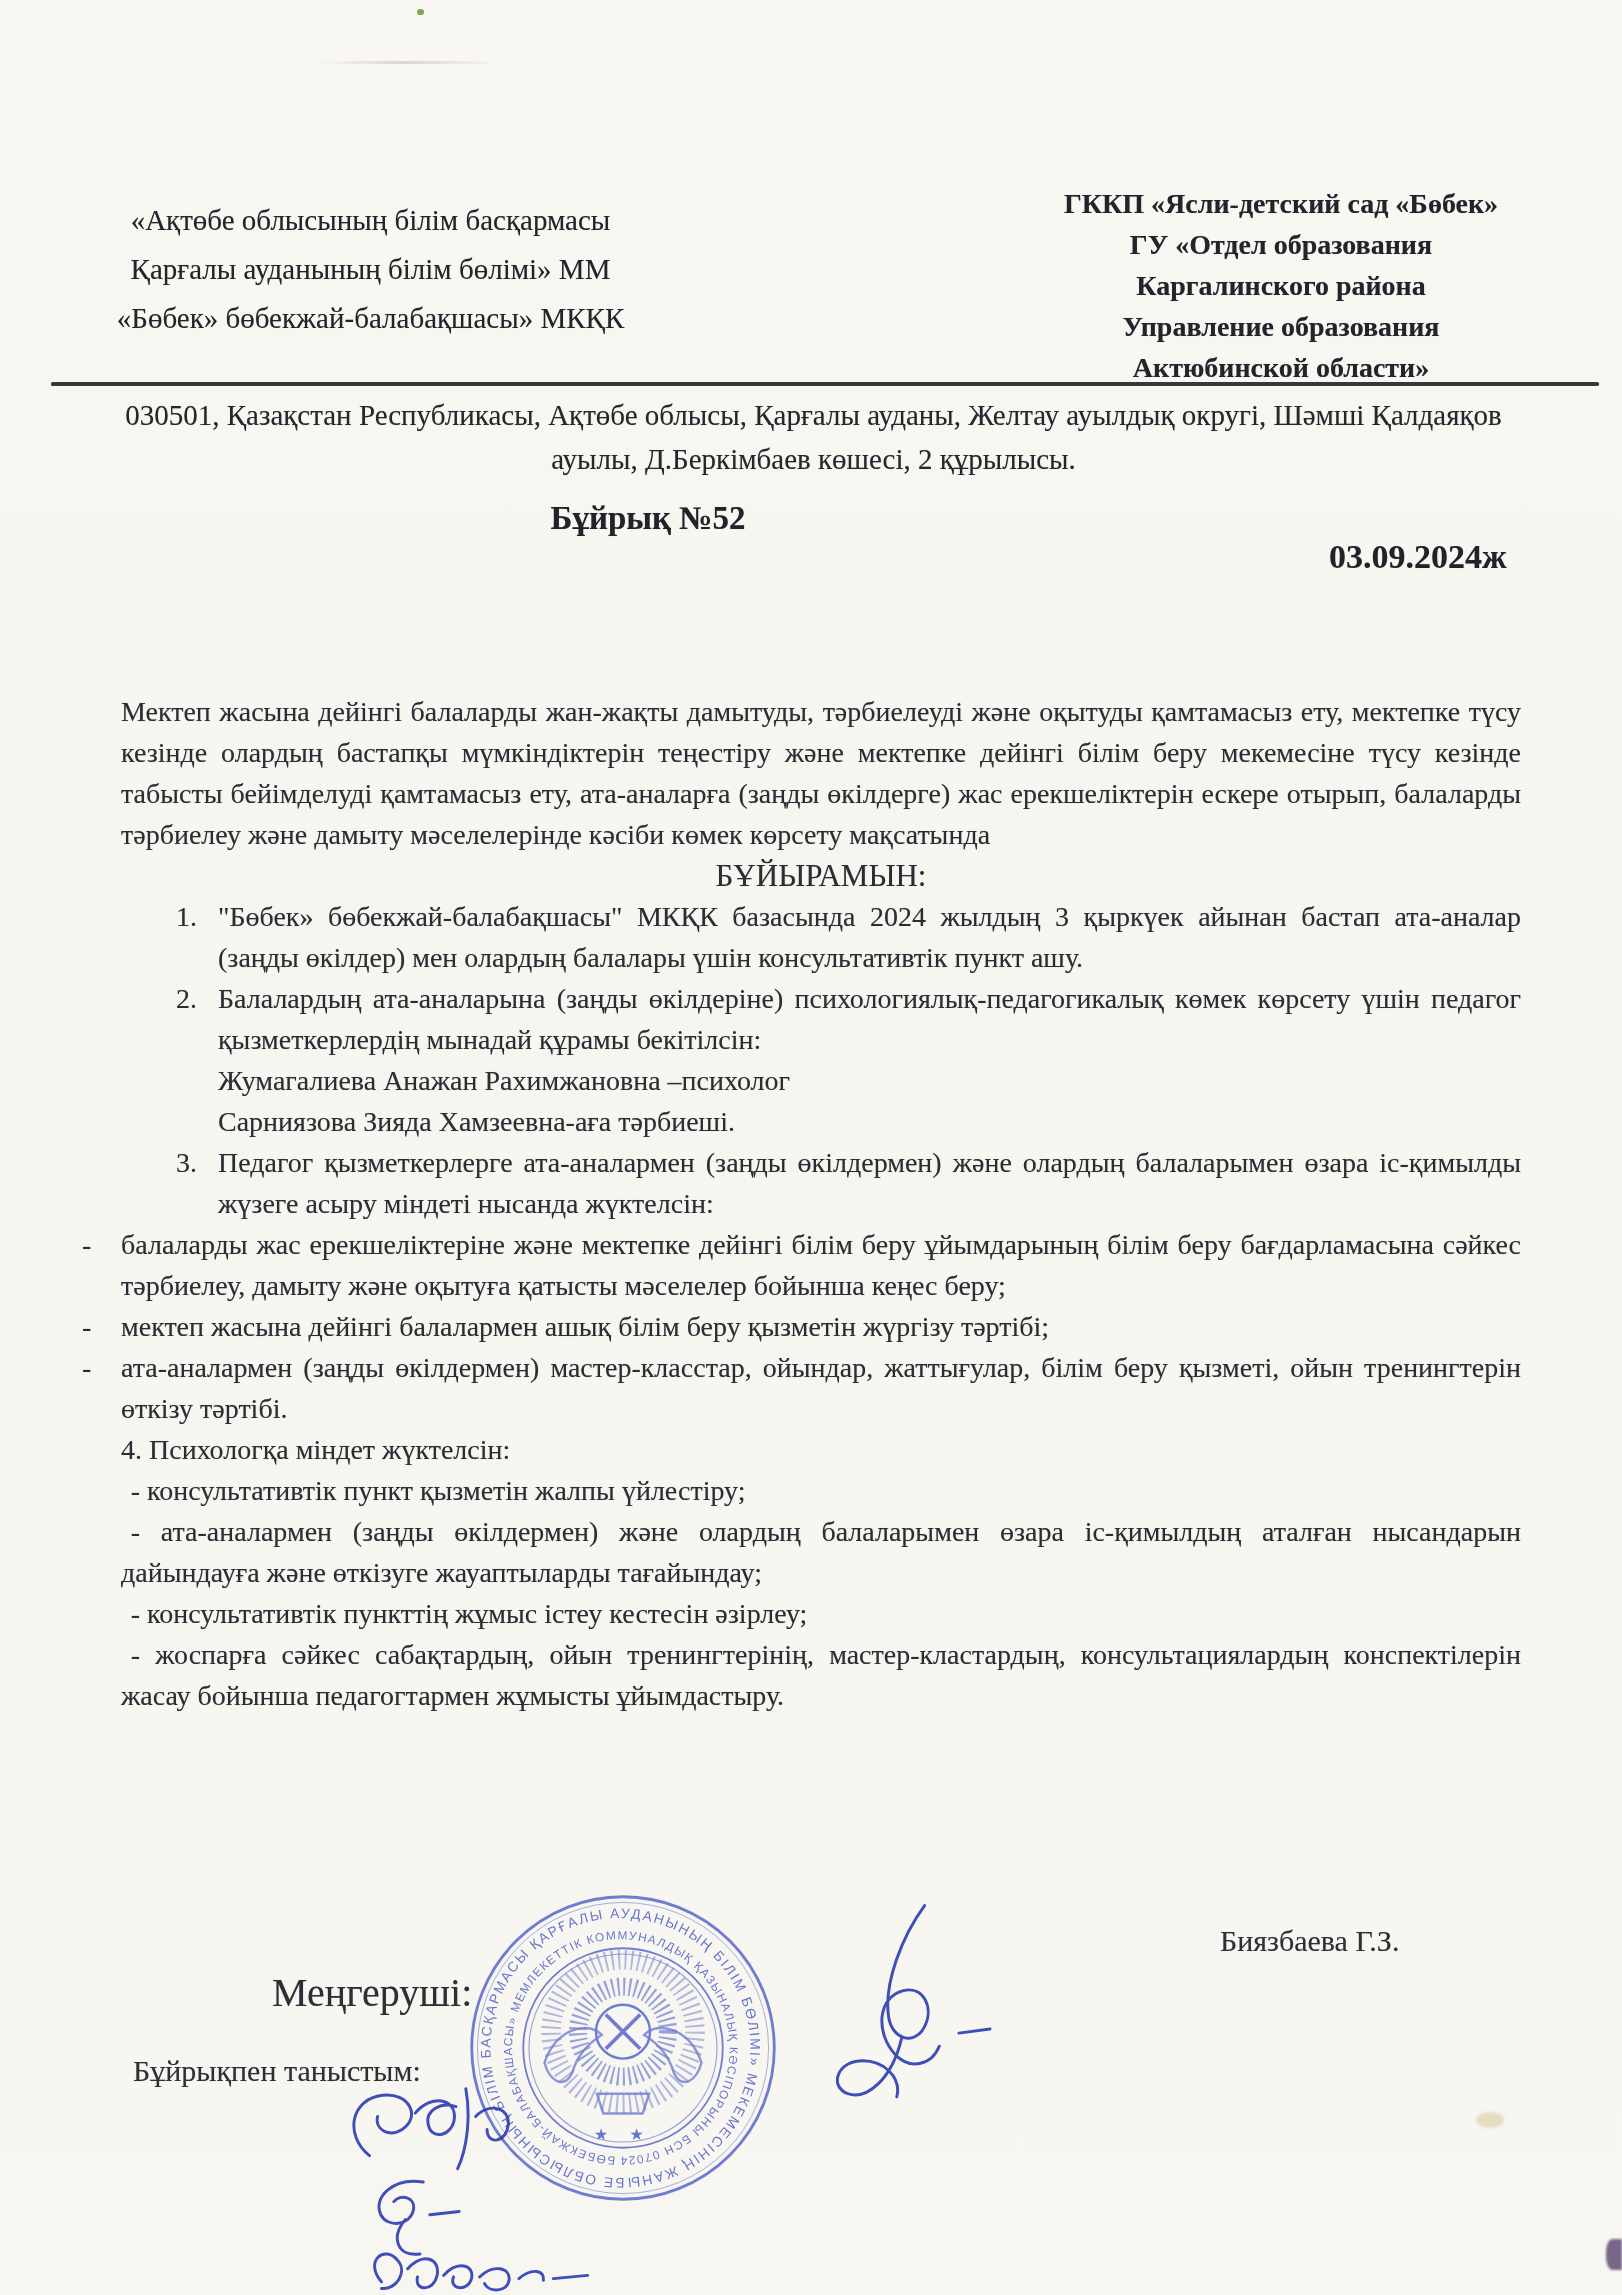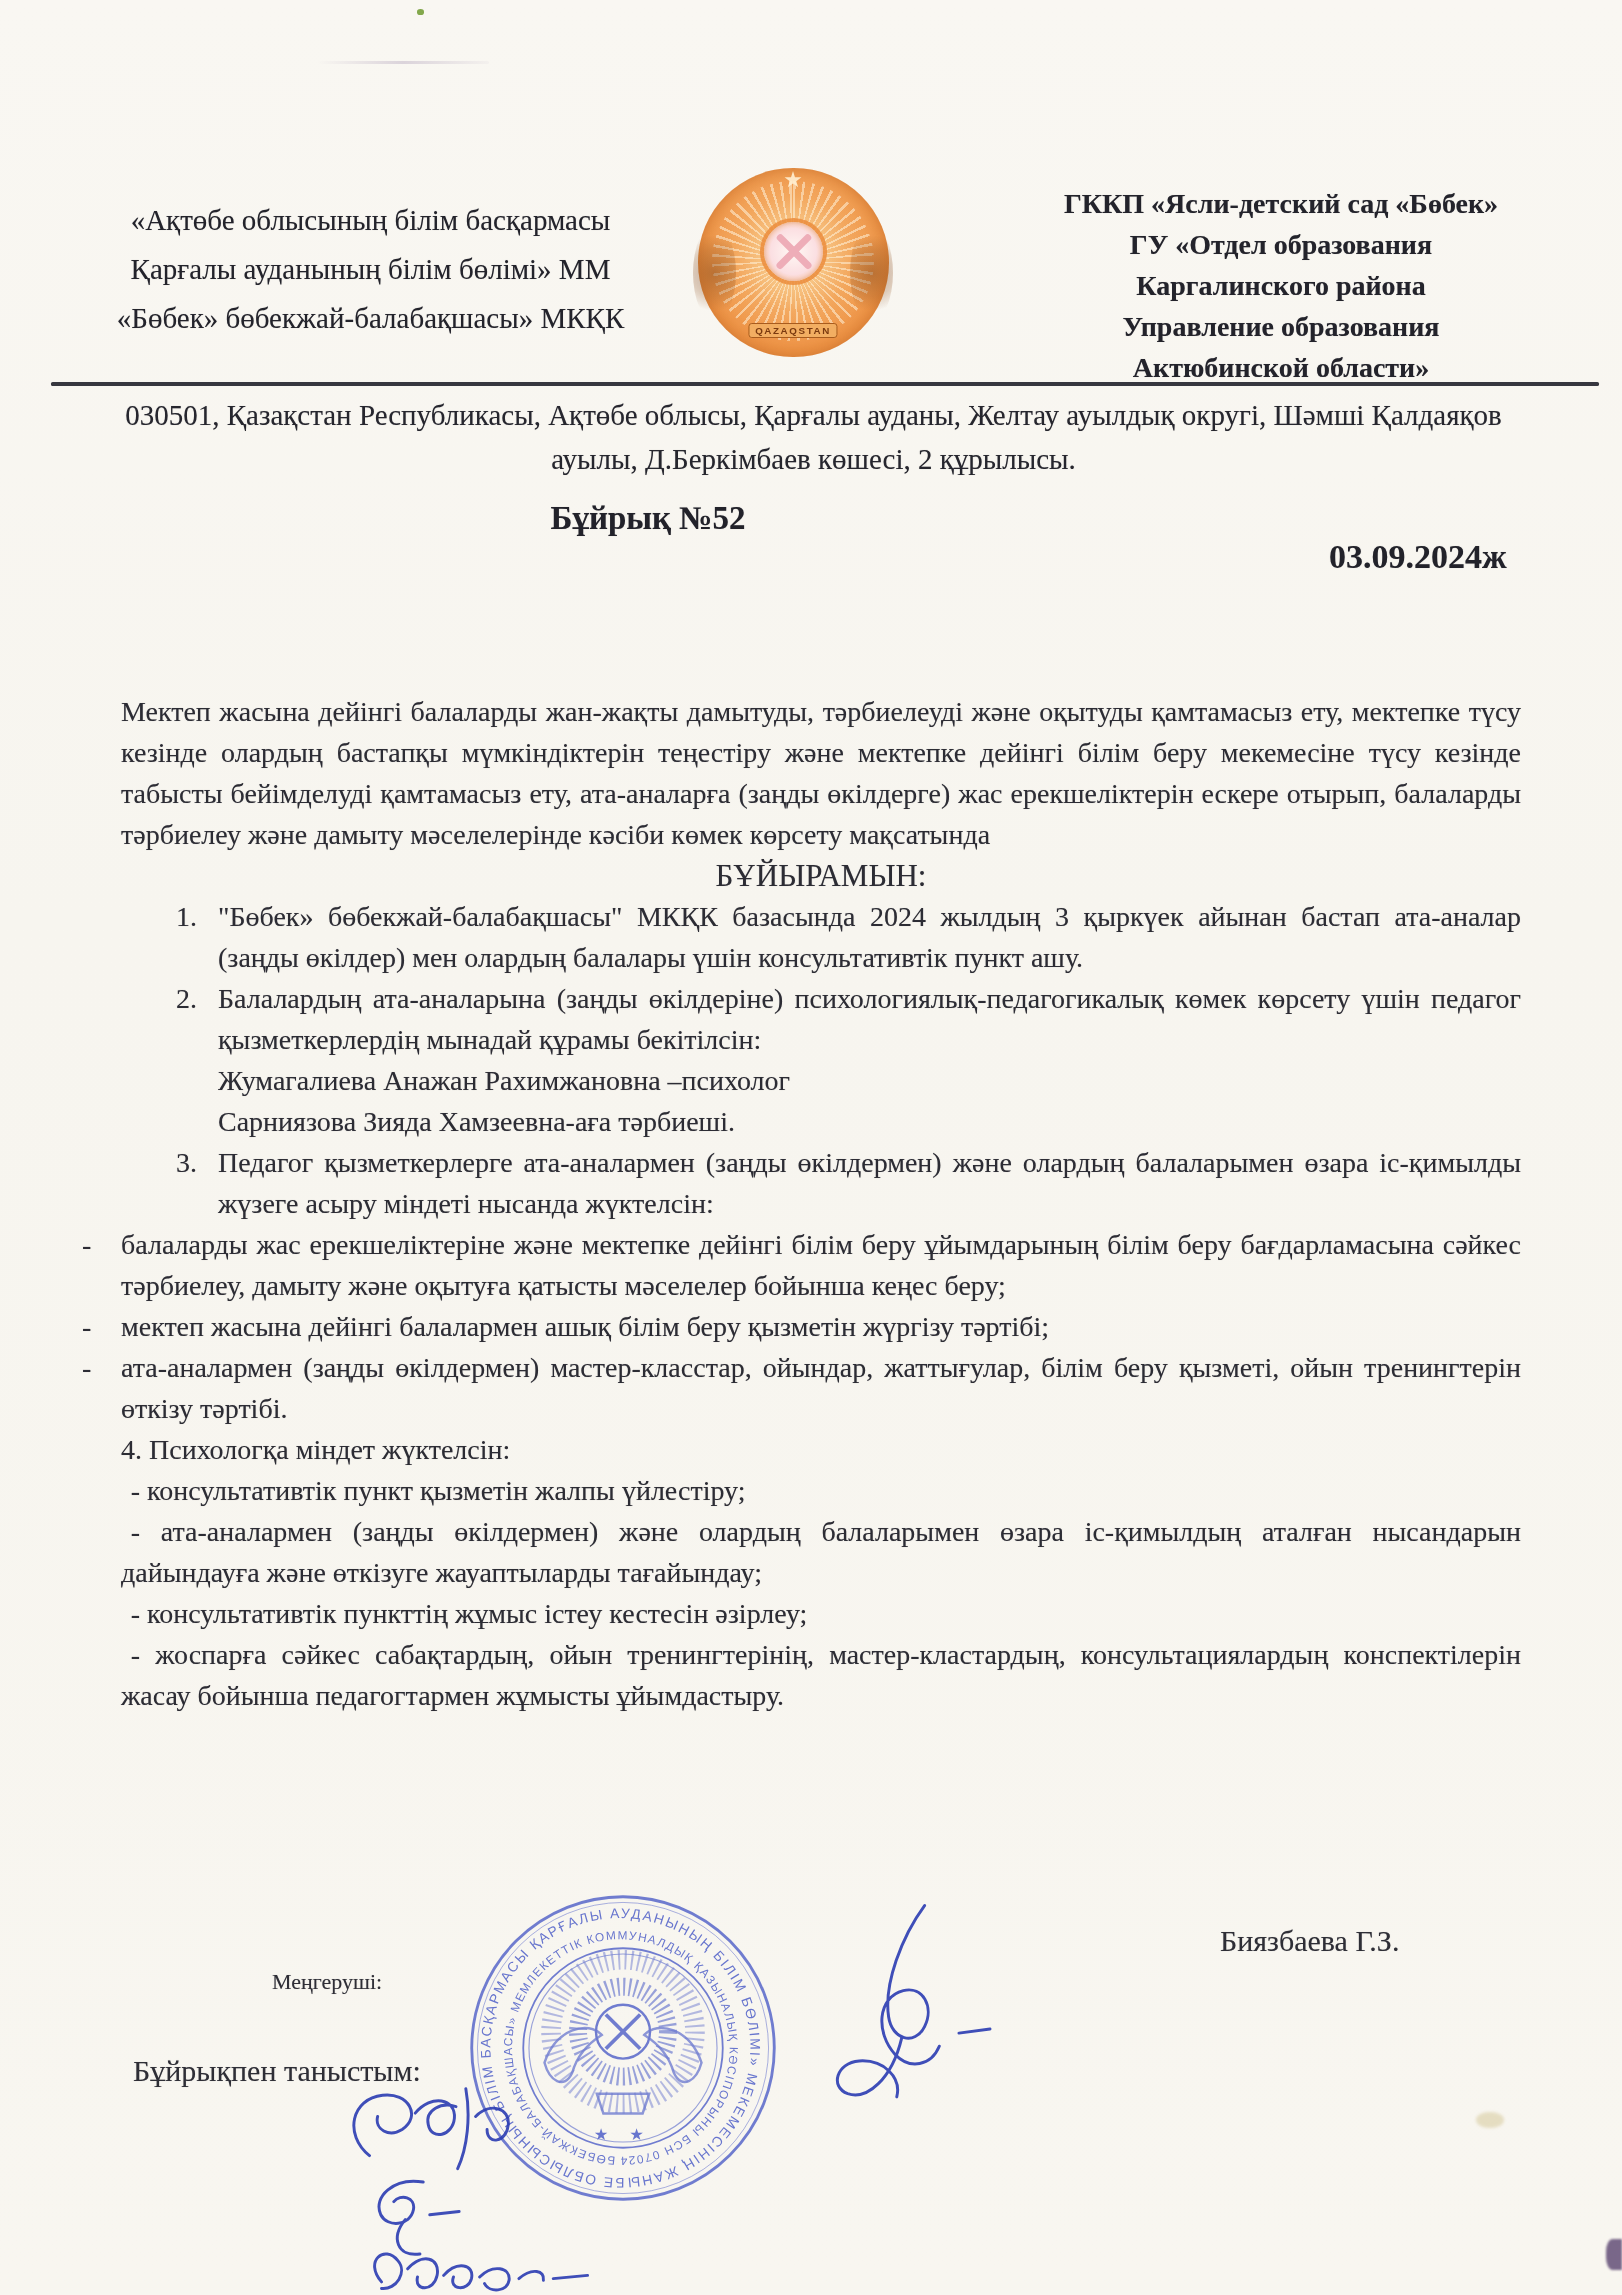--- a/index.html
+++ b/index.html
@@ -55,21 +55,21 @@
   .num-item{position:relative;padding-left:97px;text-align:justify;}
   .num-item .marker{position:absolute;left:55px;top:0;}
   .staff-line{padding-left:97px;}
   .dash-item{position:relative;text-align:justify;}
   .dash-item .marker{position:absolute;left:-39px;top:0;}
   .sub-item{text-indent:9.8px;text-align:justify;}
   .item4{padding-left:0;}
   .item5{text-indent:47px;}
 
   
-  .role-label{position:absolute;left:272px;top:1969px;font-size:22px;}
+  .role-label{position:absolute;left:272px;top:1969px;font-size:40px;}
   .sig-name{position:absolute;left:1220px;top:1924px;font-size:30px;}
   .ack-label{position:absolute;left:133px;top:2054px;font-size:30px;}
 
   
   .stamp{position:absolute;left:466px;top:1891px;width:314px;height:314px;opacity:.88;filter:blur(0.3px);}
   .stamp svg{position:absolute;inset:0;}
 
   
   .ink{position:absolute;filter:blur(0.2px);opacity:.9;}
   .ink path{fill:none;stroke:#2b3cb3;stroke-width:3.6;stroke-linecap:round;stroke-linejoin:round;}
@@ -91,32 +91,20 @@
   <div class="speck streak"></div>
   <div class="speck yellow"></div>
   <div class="speck purple"></div>
 
   <div class="hdr-left txt">
     <div>«Ақтөбе облысының білім басқармасы</div>
     <div>Қарғалы ауданының білім бөлімі» ММ</div>
     <div>«Бөбек» бөбекжай-балабақшасы» МКҚК</div>
   </div>
 
-  <div class="emblem">
-    <div class="disc"></div>
-    <div class="rays"></div>
-    <div class="crescent l"></div>
-    <div class="crescent r"></div>
-    <div class="shanyrak">
-      <div class="cross"></div>
-      <div class="cross2"></div>
-    </div>
-    <div class="star"></div>
-    <div class="banner">QAZAQSTAN</div>
-  </div>
 
   <div class="hdr-right txt">
     <div>ГККП «Ясли-детский сад «Бөбек»</div>
     <div>ГУ «Отдел образования</div>
     <div>Каргалинского района</div>
     <div>Управление образования</div>
     <div>Актюбинской области»</div>
   </div>
 
   <div class="rule"></div>

